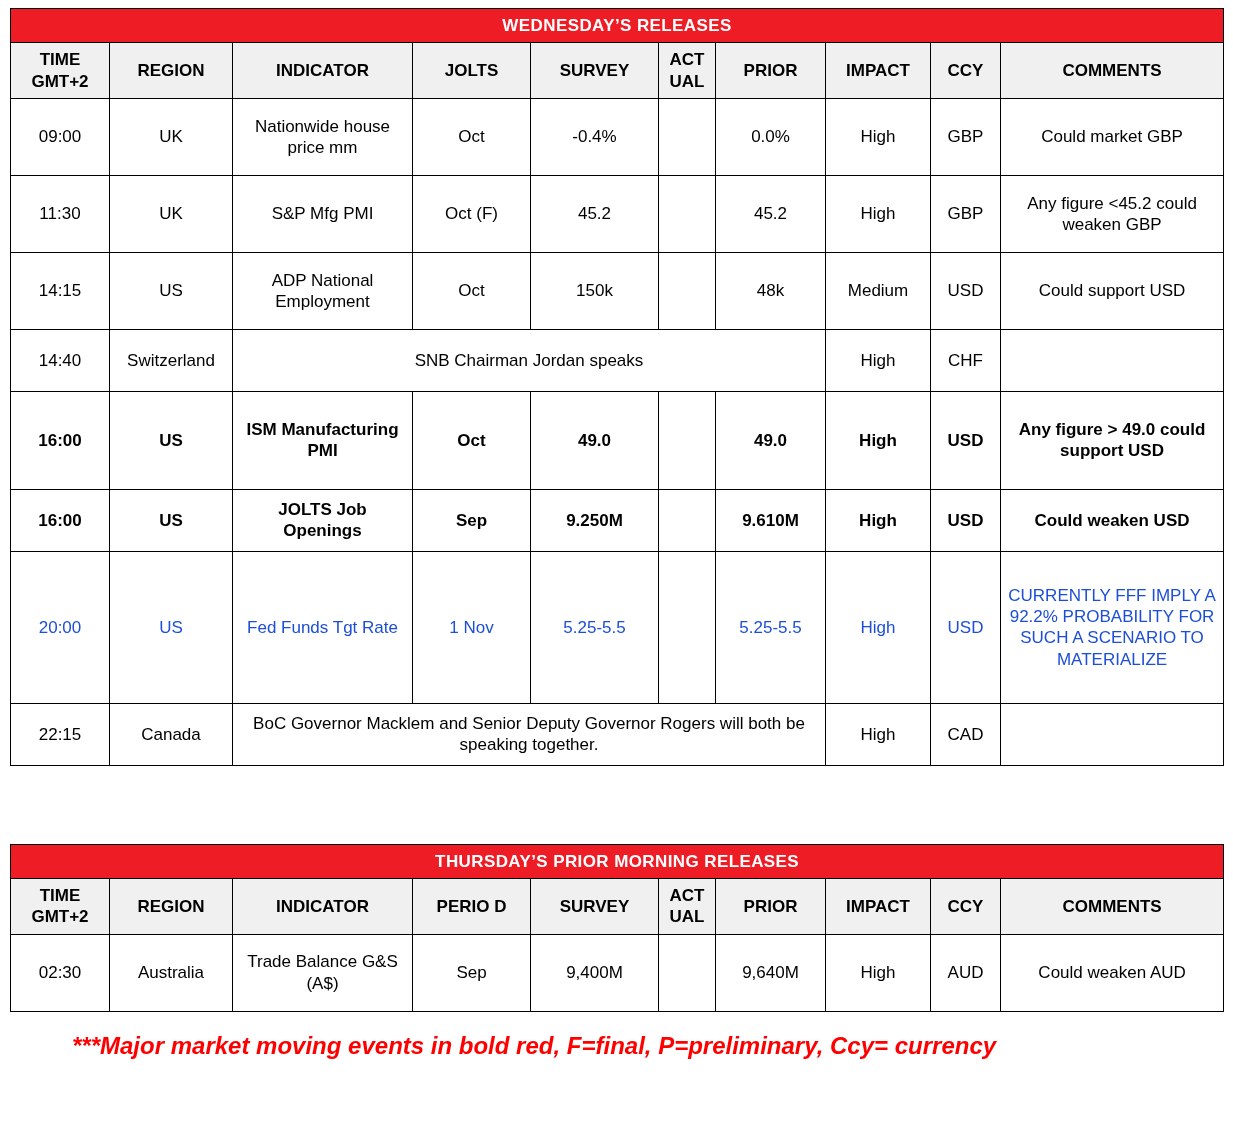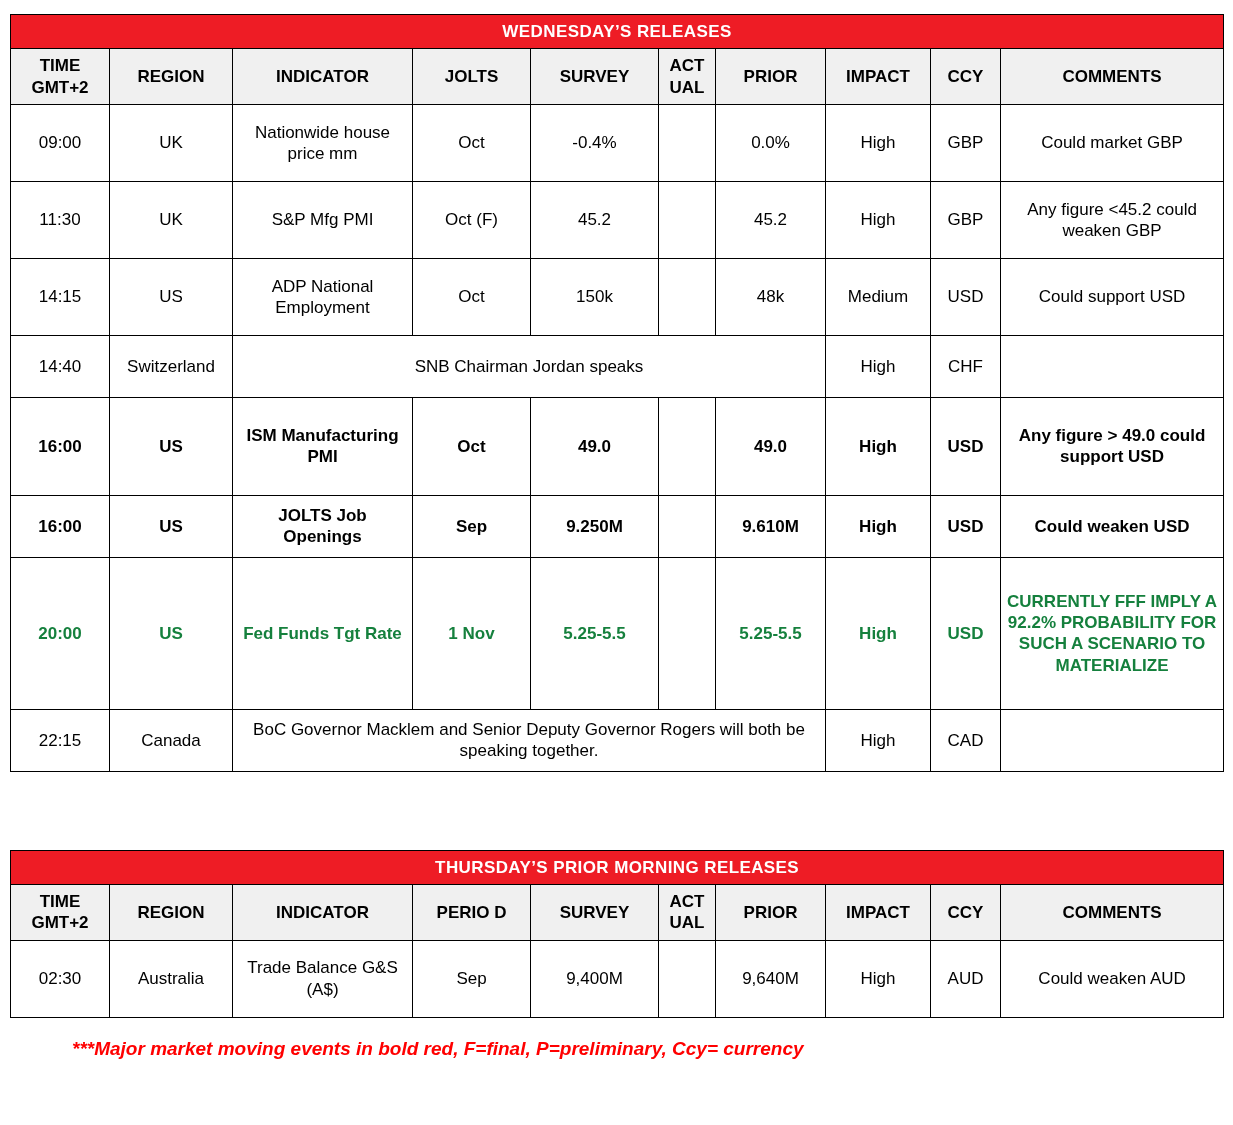--- a/index.html
+++ b/index.html
@@ -12,21 +12,20 @@
     height: 1125px;
     font-family: "Liberation Sans", sans-serif;
     color: #000000;
     position: relative;
     overflow: hidden;
   }
   .page {
     padding: 8px 2px 0 10px;
     box-sizing: border-box;
     width: 1009px;
-    margin-top: 6px;
   }
   table.rel {
     border-collapse: collapse;
     width: 1213px;
     table-layout: fixed;
   }
   table.rel td, table.rel th {
     border: 1px solid #000000;
     text-align: center;
     vertical-align: middle;
@@ -45,33 +44,33 @@
     border: 1px solid #ee1c25;
   }
   .hdr td {
     background: #f0f0f0;
     font-weight: bold;
     font-size: 17px;
     padding: 9px 3px;
   }
   .bold td { font-weight: bold; }
   .redrow td {
-    color: #15803d;
-    font-weight: bold;
+    color: #1d4ed8;
+    font-weight: normal;
   }
   .spacer-gap {
     height: 78px;
   }
   .footnote {
     margin-top: 20px;
     margin-left: 62px;
     color: #ff0000;
     font-weight: bold;
     font-style: italic;
-    font-size: 19px;
+    font-size: 24px;
   }
   
   col.c-time   { width: 99px; }
   col.c-region { width: 123px; }
   col.c-ind    { width: 180px; }
   col.c-period { width: 118px; }
   col.c-survey { width: 128px; }
   col.c-actual { width: 57px; }
   col.c-prior  { width: 110px; }
   col.c-impact { width: 105px; }

